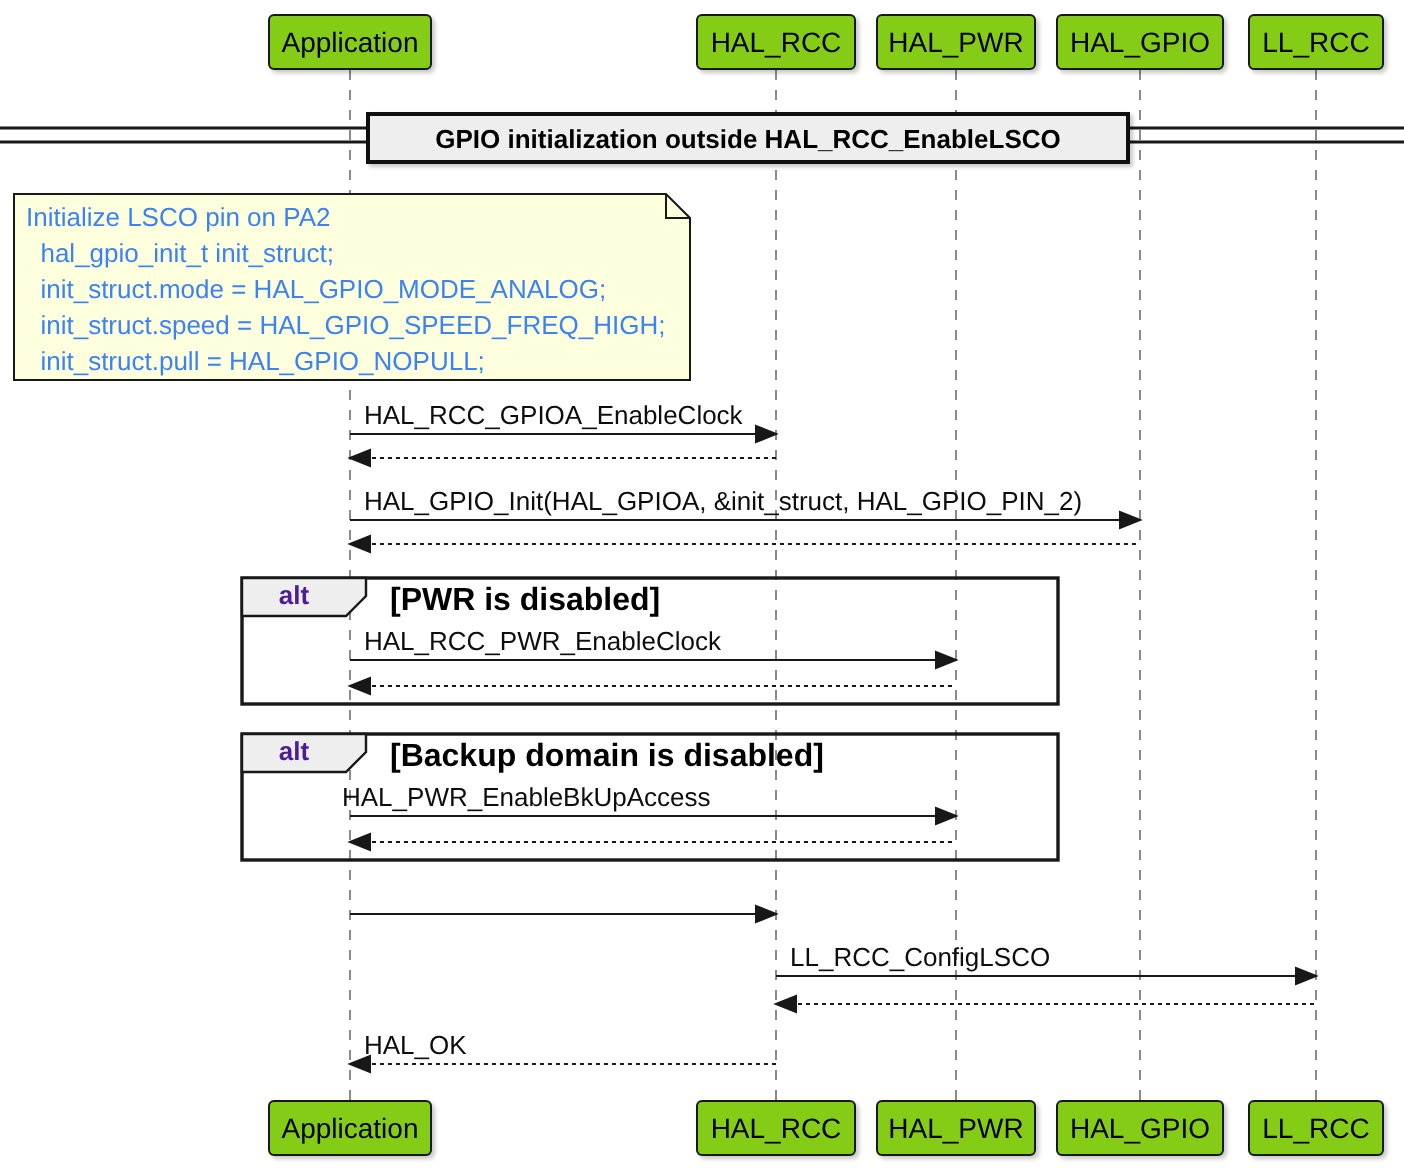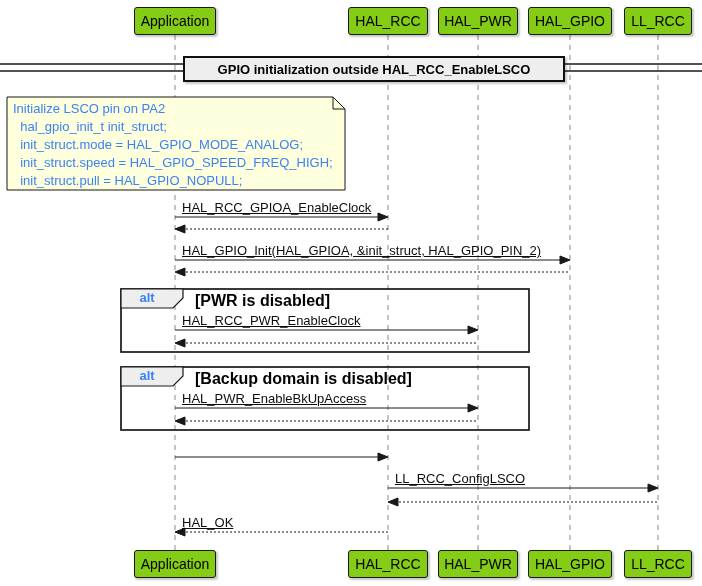--- a/index.html
+++ b/index.html
@@ -13,23 +13,23 @@
     display:flex; align-items:center; justify-content:center;
     font-size:14px; color:#000;
     box-shadow:1.5px 1.5px 2px rgba(0,0,0,0.22);
   }
   .divider-box {
     position:absolute; background:#EEEEEE; border:2px solid #101010;
     display:flex; align-items:center; justify-content:center;
     font-weight:bold; font-size:13px; color:#000;
     box-shadow:1.5px 1.5px 2px rgba(0,0,0,0.22);
   }
-  .msg-label { position:absolute; font-size:13px; color:#0d0d0d; white-space:nowrap;text-decoration:underline; }
+  .msg-label { position:absolute; font-size:13px; color:#0d0d0d; white-space:nowrap; }
   .note-text { position:absolute; font-size:13px; line-height:18px; white-space:pre; color:#3b82f6; }
-  .alt-op { position:absolute; font-weight:bold; font-size:13px; color:#3b82f6; text-align:center; }
+  .alt-op { position:absolute; font-weight:bold; font-size:13px; color:#4c1d95; text-align:center; }
   .guard { position:absolute; font-weight:bold; font-size:16px; color:#000; white-space:nowrap; }
 </style>
 </head>
 <body>
 
 <div id="stage">
     <svg id="bg-svg" width="702" height="586">
       <line x1="175" y1="35" x2="175" y2="550" stroke="#8A8A8A" stroke-width="1" stroke-dasharray="5,5"></line>
       <line x1="388" y1="35" x2="388" y2="550" stroke="#8A8A8A" stroke-width="1" stroke-dasharray="5,5"></line>
       <line x1="478" y1="35" x2="478" y2="550" stroke="#8A8A8A" stroke-width="1" stroke-dasharray="5,5"></line>
@@ -69,21 +69,21 @@
       <polygon points="175,532 185,528 185,536" fill="#181818" stroke="#181818"></polygon>
     </svg>
     <div class="note-text" style="left: 13px; top: 100px; width: 326px;"><div>Initialize LSCO pin on PA2</div><div>  hal_gpio_init_t init_struct;</div><div>  init_struct.mode = HAL_GPIO_MODE_ANALOG;</div><div>  init_struct.speed = HAL_GPIO_SPEED_FREQ_HIGH;</div><div>  init_struct.pull = HAL_GPIO_NOPULL;</div></div>
     <div class="alt-op" style="left: 121px; top: 290px; width: 52px;">alt</div>
     <div class="guard" style="left: 195px; top: 292px;">[PWR is disabled]</div>
     <div class="alt-op" style="left: 121px; top: 368px; width: 52px;">alt</div>
     <div class="guard" style="left: 195px; top: 370px;">[Backup domain is disabled]</div>
     <div class="msg-label" style="left: 182px; top: 200px;">HAL_RCC_GPIOA_EnableClock</div>
     <div class="msg-label" style="left: 182px; top: 243px;">HAL_GPIO_Init(HAL_GPIOA, &amp;init_struct, HAL_GPIO_PIN_2)</div>
     <div class="msg-label" style="left: 182px; top: 313px;">HAL_RCC_PWR_EnableClock</div>
-    <div class="msg-label" style="left: 182px; top: 391px;">HAL_PWR_EnableBkUpAccess</div>
+    <div class="msg-label" style="left: 171px; top: 391px;">HAL_PWR_EnableBkUpAccess</div>
     <div class="msg-label" style="left: 395px; top: 471px;">LL_RCC_ConfigLSCO</div>
     <div class="msg-label" style="left: 182px; top: 515px;">HAL_OK</div>
     <div class="divider-box" style="left: 183px; top: 56px; width: 382px; height: 26px;">GPIO initialization outside HAL_RCC_EnableLSCO</div>
     <div class="pbox" style="left: 134px; top: 7px; width: 82px; height: 28px;">Application</div>
     <div class="pbox" style="left: 134px; top: 550px; width: 82px; height: 28px;">Application</div>
     <div class="pbox" style="left: 348px; top: 7px; width: 80px; height: 28px;">HAL_RCC</div>
     <div class="pbox" style="left: 348px; top: 550px; width: 80px; height: 28px;">HAL_RCC</div>
     <div class="pbox" style="left: 438px; top: 7px; width: 80px; height: 28px;">HAL_PWR</div>
     <div class="pbox" style="left: 438px; top: 550px; width: 80px; height: 28px;">HAL_PWR</div>
     <div class="pbox" style="left: 528px; top: 7px; width: 84px; height: 28px;">HAL_GPIO</div>

